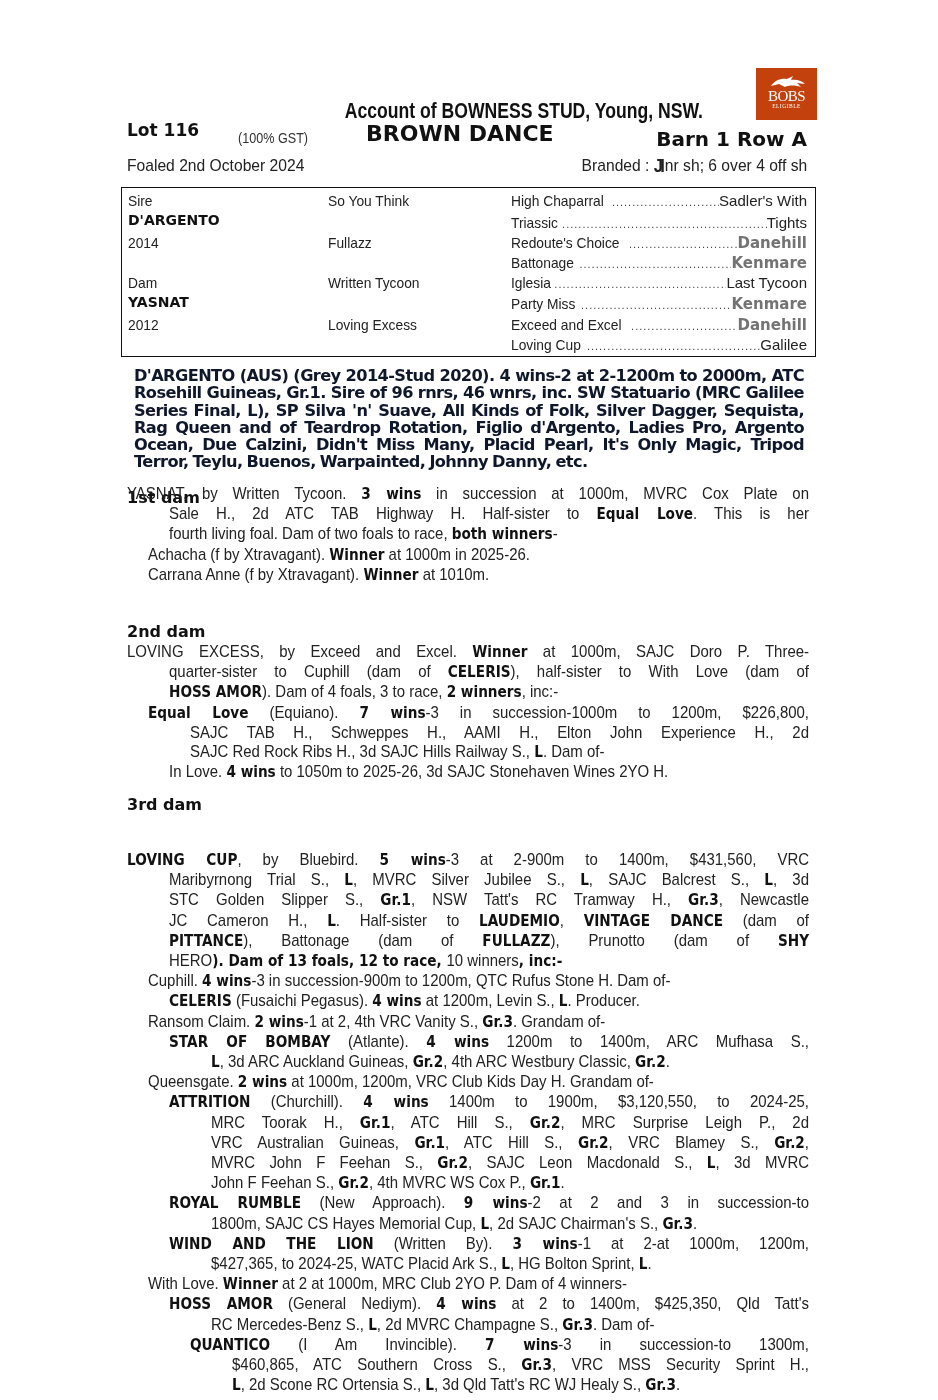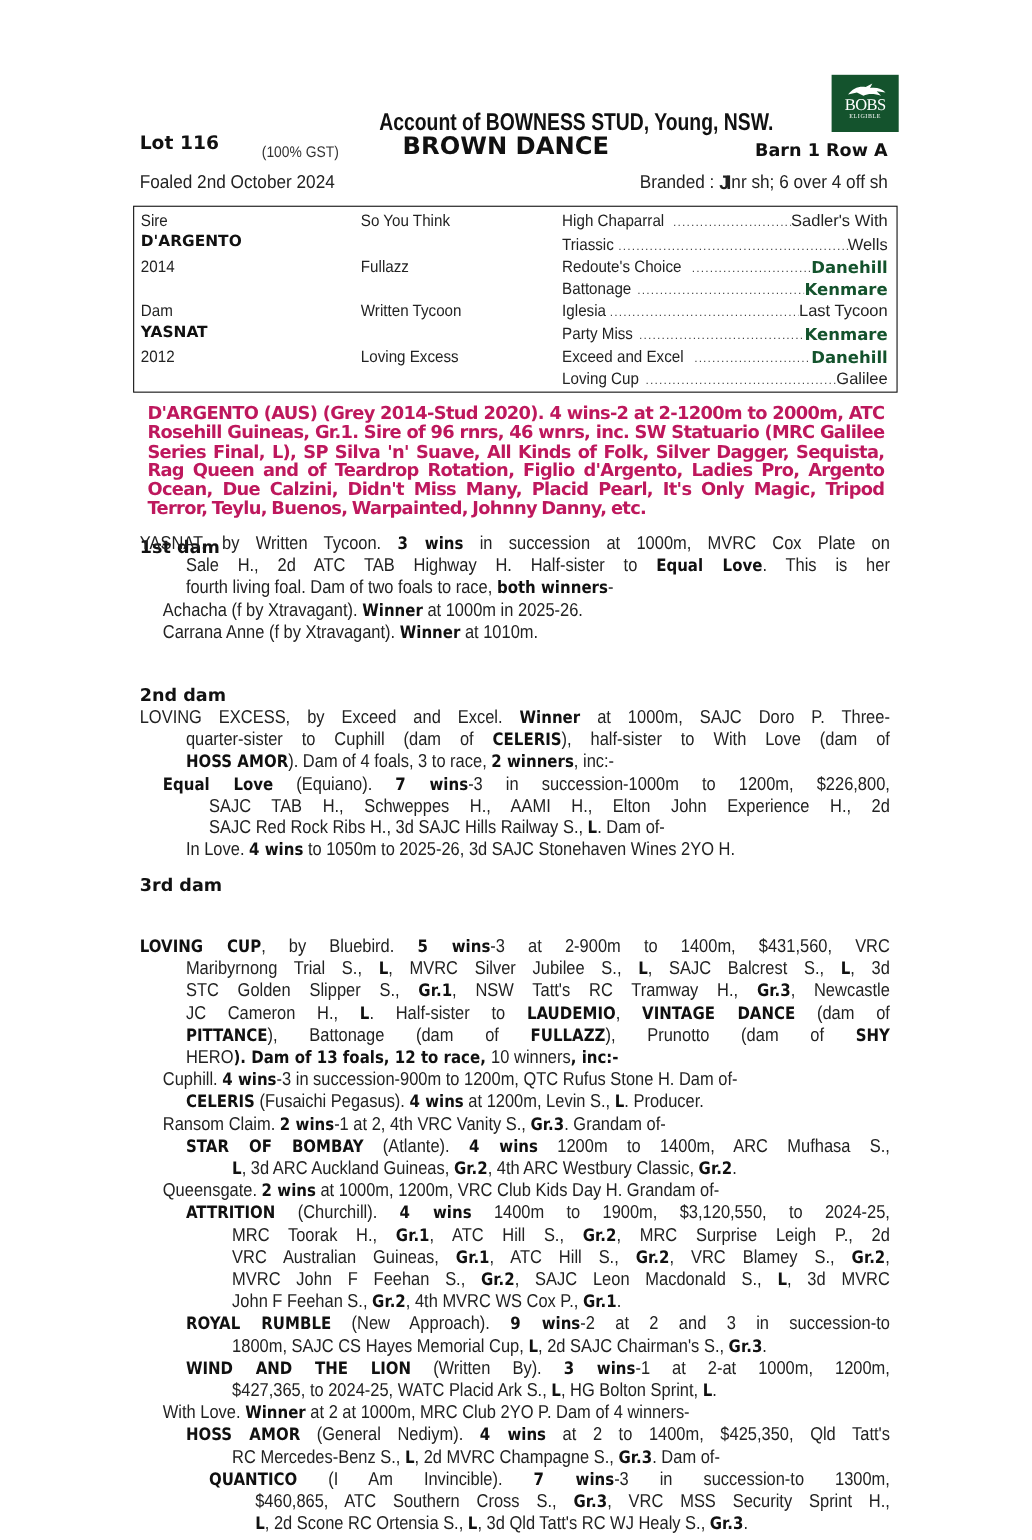--- a/index.html
+++ b/index.html
@@ -1,45 +1,45 @@
 <!DOCTYPE html>
 <html><head>
 <meta charset="utf-8">
 <style>
   html, body { margin: 0; padding: 0; background: #ffffff; }
   body { width: 938px; height: 1400px; position: relative; overflow: hidden; color: #111; font-family: "Liberation Sans", sans-serif; }
 
-  .logo { position: absolute; left: 756px; top: 68px; width: 61px; height: 52px; background: #14532d; color: #fff; text-align: center; }
+  .logo { position: absolute; left: 756px; top: 68px; width: 61px; height: 52px; background: #c2410c; color: #fff; text-align: center; }
   .logo .horse { display: block; margin: 4px auto 0; }
   .logo .bobs { font-family: "Liberation Serif", serif; font-size: 15px; line-height: 13px; letter-spacing: -0.5px; display: block; }
   .logo .elig { font-family: "Liberation Serif", serif; font-size: 5.5px; letter-spacing: 0.5px; display: block; line-height: 7px; }
 
   .account { position: absolute; left: 300px; top: 98px; width: 335px; text-align: center; font-size: 22px; }
   .account span { font-weight: bold; transform: scaleX(0.8); display: inline-block; white-space: nowrap; }
 
   .lotline { position: absolute; top: 120px; left: 127px; width: 682px; height: 30px; }
   .lot { position: absolute; left: 0; top: 0; font-size: 17px; font-weight: 900; font-family: "DejaVu Sans", sans-serif; letter-spacing: 0; }
   .gst { position: absolute; left: 111px; top: 10px; font-size: 14px; color: #333; transform: scaleX(0.9); transform-origin: left; }
   .sex { position: absolute; left: 239px; top: 1px; font-size: 22px; font-weight: 900; font-family: "DejaVu Sans", sans-serif; }
-  .barn { position: absolute; right: 2px; top: 7px; font-size: 16px; font-weight: 900; font-family: "DejaVu Sans", sans-serif; margin-left: 28px; }
+  .barn { position: absolute; right: 2px; top: 7px; font-size: 20px; font-weight: 900; font-family: "DejaVu Sans", sans-serif; margin-left: 28px; }
 
   .foaled { position: absolute; left: 127px; top: 156px; font-size: 17px; color: #222; transform: scaleX(0.92); transform-origin: left; white-space: nowrap; }
   .branded { position: absolute; right: 131px; top: 156px; font-size: 17px; color: #222; white-space: nowrap; transform: scaleX(0.92); transform-origin: right; }
   .brand-glyph { display: inline-block; font-weight: bold; font-size: 18px; letter-spacing: -3px; vertical-align: -1px; margin-right: 3px; }
 
   .pedigree { position: absolute; left: 121px; top: 187px; width: 695px; height: 170px; border: 1.5px solid #111; box-sizing: border-box; }
   .ped-cell { position: absolute; font-size: 15px; color: #222; white-space: nowrap; transform: scaleX(0.92); transform-origin: left; }
   .ped-name { font-family: "DejaVu Sans", sans-serif; font-weight: 900; font-size: 14px; color: #111; transform: none; }
   .g3 { position: absolute; left: 389px; width: 296px; font-size: 15px; color: #222; display: flex; white-space: nowrap; height: 20px; overflow: hidden; }
   .g3 .l { flex: 0 0 auto; transform: scaleX(0.92); transform-origin: left; }
   .g3 .dots { flex: 1 1 auto; overflow: hidden; letter-spacing: 1px; color: #444; font-size: 11px; line-height: 20px; }
   .g3 .r { flex: 0 0 auto; }
-  .g3 .r.bold { font-family: "DejaVu Sans", sans-serif; font-weight: 900; color: #14532d; font-size: 15px; }
+  .g3 .r.bold { font-family: "DejaVu Sans", sans-serif; font-weight: 900; color: #737373; font-size: 15px; }
 
-  .sire-note { position: absolute; left: 134px; top: 367px; width: 670px; font-size: 16.2px; line-height: 17.3px; font-weight: 900; font-family: "DejaVu Sans", sans-serif; text-align: justify; letter-spacing: -0.6px; word-spacing: -1px; color: #be185d; }
+  .sire-note { position: absolute; left: 134px; top: 367px; width: 670px; font-size: 16.2px; line-height: 17.3px; font-weight: 900; font-family: "DejaVu Sans", sans-serif; text-align: justify; letter-spacing: -0.6px; word-spacing: -1px; color: #0f172a; }
 
   .sect-h { position: absolute; left: 127px; font-family: "DejaVu Sans", sans-serif; font-weight: 900; font-size: 16px; color: #111; }
   .para { position: absolute; left: 127px; width: 682px; font-size: 17px; line-height: 19.2px; color: #222; }
   .para .ln { display: block; white-space: nowrap; transform: scaleX(0.88); transform-origin: left; }
   .para .ln.j { text-align: justify; text-align-last: justify; white-space: normal; }
   .b { font-family: "DejaVu Sans", sans-serif; font-weight: 900; color: #111; font-size: 15.5px; }
 </style>
 </head>
 <body>
 
@@ -80,21 +80,21 @@
   <span class="ped-cell" style="left:206px;top:128px">Loving Excess</span>
 
   <div class="g3" style="top:4px">
       <span class="l">High Chaparral</span>
       <span class="dots">......................................................................</span>
       <span class="r">Sadler's With</span>
     </div>
   <div class="g3" style="top:26px">
       <span class="l">Triassic</span>
       <span class="dots">......................................................................</span>
-      <span class="r">Wells</span>
+      <span class="r">Tights</span>
     </div>
   <div class="g3" style="top:46px">
       <span class="l">Redoute's Choice</span>
       <span class="dots">......................................................................</span>
       <span class="r bold">Danehill</span>
     </div>
   <div class="g3" style="top:66px">
       <span class="l">Battonage</span>
       <span class="dots">......................................................................</span>
       <span class="r bold">Kenmare</span>

